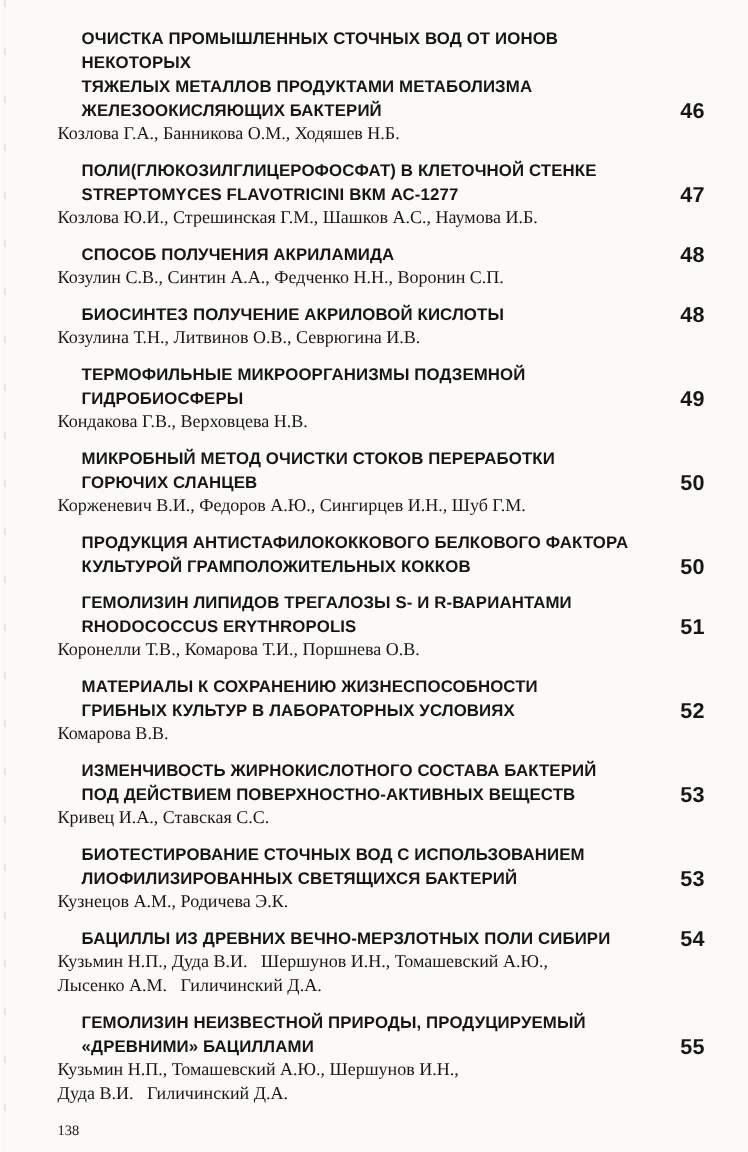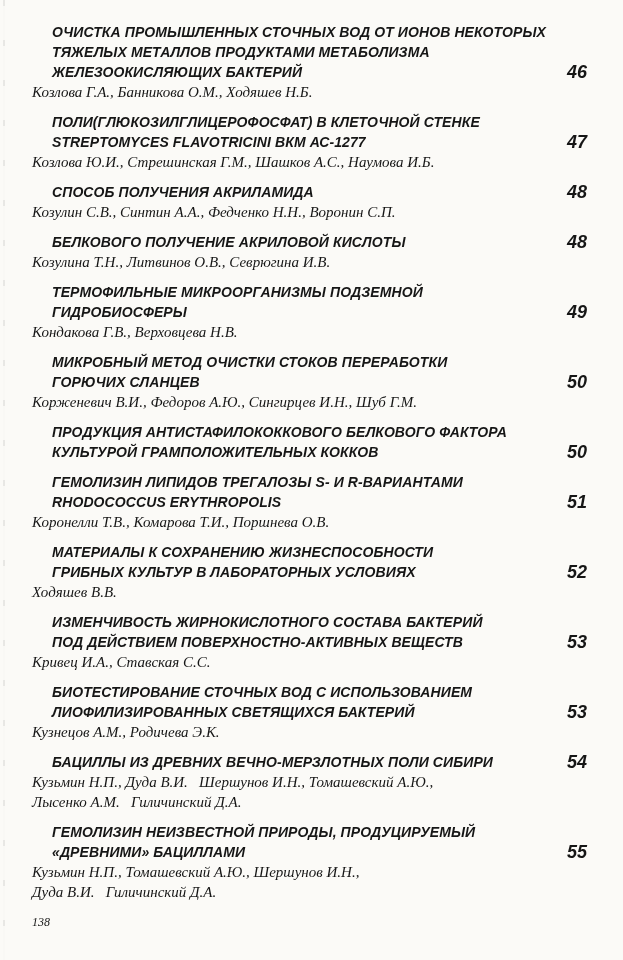--- a/index.html
+++ b/index.html
@@ -17,23 +17,22 @@
   .scan-edge{
     position:absolute;left:3px;top:0;bottom:0;width:2px;
     background:repeating-linear-gradient(
       to bottom,
       rgba(40,40,40,0.18) 0 6px,
       rgba(40,40,40,0.02) 6px 40px);
     opacity:.5;
   }
   .page{
     position:relative;
-    padding:22px 36px 0 32px;
+    padding:22px 36px 0 48px;
     box-sizing:border-box;
-    font-style:italic;
   }
   .entry{margin-bottom:10px;}
   .entry-head{
     display:flex;
     align-items:flex-end;
     justify-content:space-between;
   }
   .title{
     flex:1;
     padding-left:20px;
@@ -96,21 +95,21 @@
       <div class="entry">
         <div class="entry-head">
           <div class="title">СПОСОБ ПОЛУЧЕНИЯ АКРИЛАМИДА</div>
           <div class="pagenum">48</div>
         </div>
         <div class="authors">Козулин С.В., Синтин А.А., Федченко Н.Н., Воронин С.П.</div>
       </div>
 
       <div class="entry">
         <div class="entry-head">
-          <div class="title">БЕЛКОВОГО ПОЛУЧЕНИЕ АКРИЛОВОЙ КИСЛОТЫ</div>
+          <div class="title">БИОСИНТЕЗ ПОЛУЧЕНИЕ АКРИЛОВОЙ КИСЛОТЫ</div>
           <div class="pagenum">48</div>
         </div>
         <div class="authors">Козулина Т.Н., Литвинов О.В., Севрюгина И.В.</div>
       </div>
 
       <div class="entry">
         <div class="entry-head">
           <div class="title">ТЕРМОФИЛЬНЫЕ МИКРООРГАНИЗМЫ ПОДЗЕМНОЙ ГИДРОБИОСФЕРЫ</div>
           <div class="pagenum">49</div>
         </div>
@@ -142,21 +141,21 @@
         </div>
         <div class="authors">Коронелли Т.В., Комарова Т.И., Поршнева О.В.</div>
       </div>
 
       <div class="entry">
         <div class="entry-head">
           <div class="title">МАТЕРИАЛЫ К СОХРАНЕНИЮ ЖИЗНЕСПОСОБНОСТИ
 ГРИБНЫХ КУЛЬТУР В ЛАБОРАТОРНЫХ УСЛОВИЯХ</div>
           <div class="pagenum">52</div>
         </div>
-        <div class="authors">Ходяшев В.В.</div>
+        <div class="authors">Комарова В.В.</div>
       </div>
 
       <div class="entry">
         <div class="entry-head">
           <div class="title">ИЗМЕНЧИВОСТЬ ЖИРНОКИСЛОТНОГО СОСТАВА БАКТЕРИЙ
 ПОД ДЕЙСТВИЕМ ПОВЕРХНОСТНО-АКТИВНЫХ ВЕЩЕСТВ</div>
           <div class="pagenum">53</div>
         </div>
         <div class="authors">Кривец И.А., Ставская С.С.</div>
       </div>

